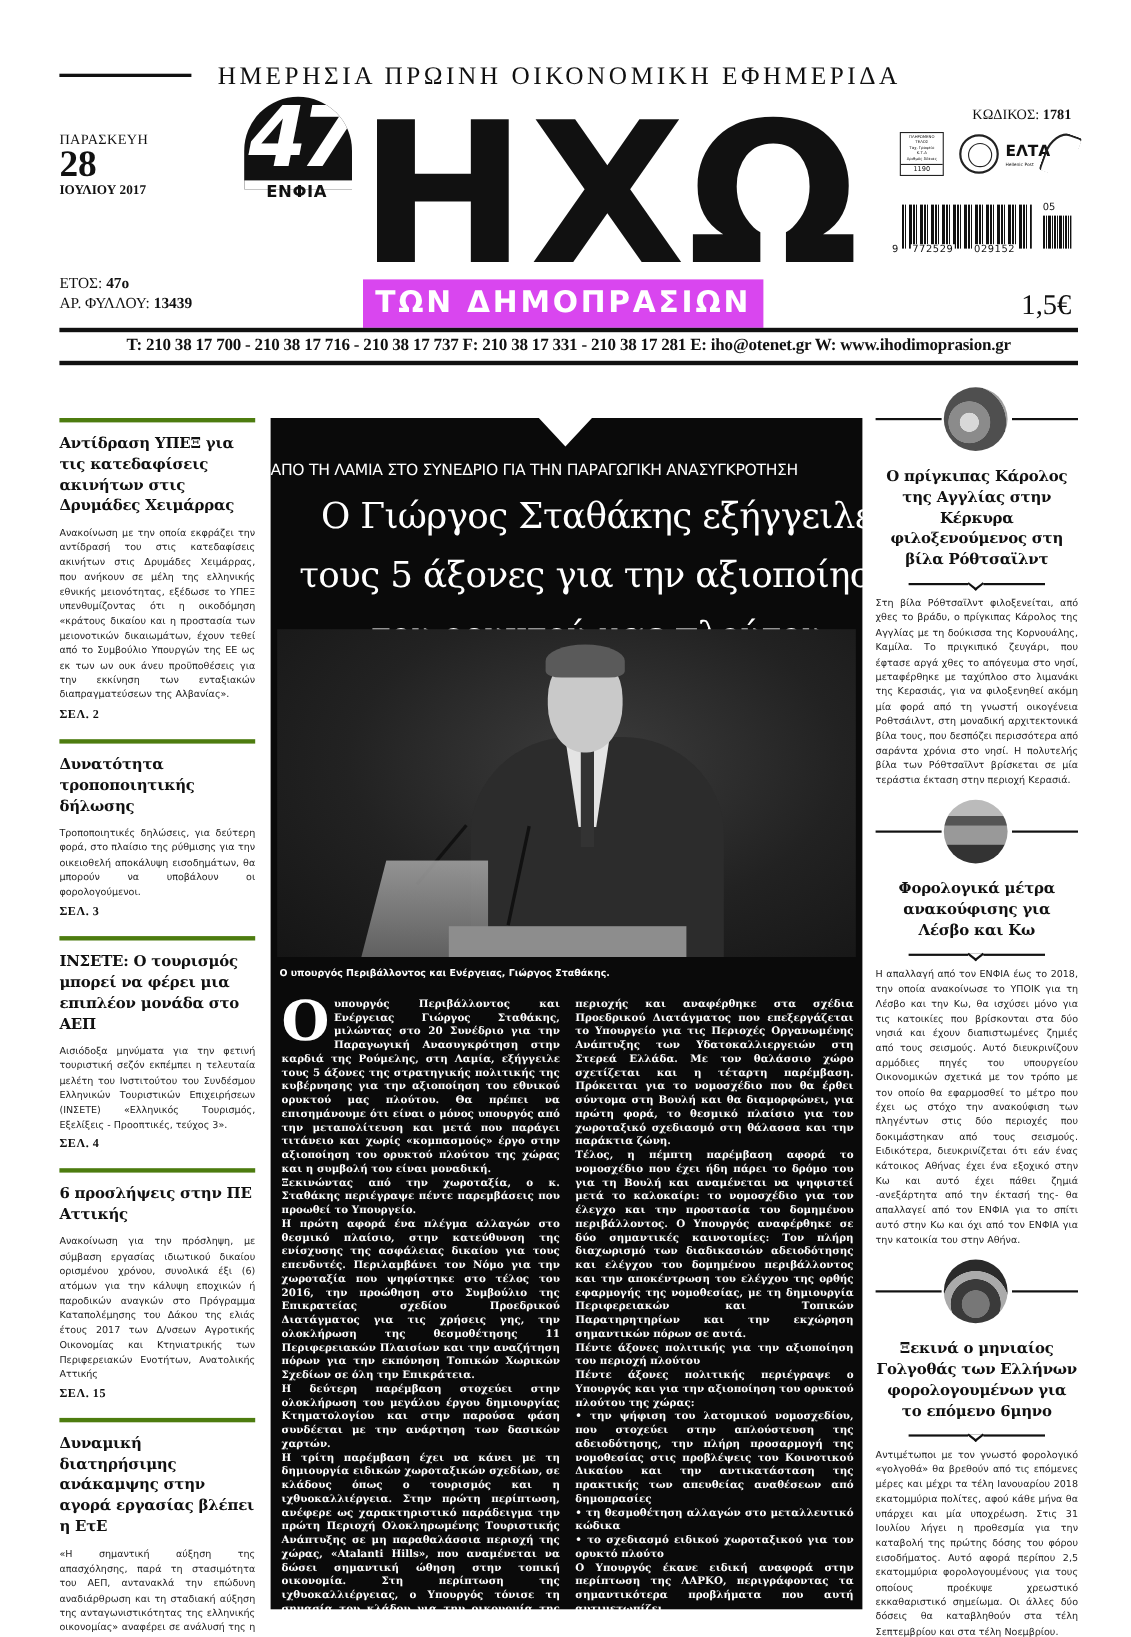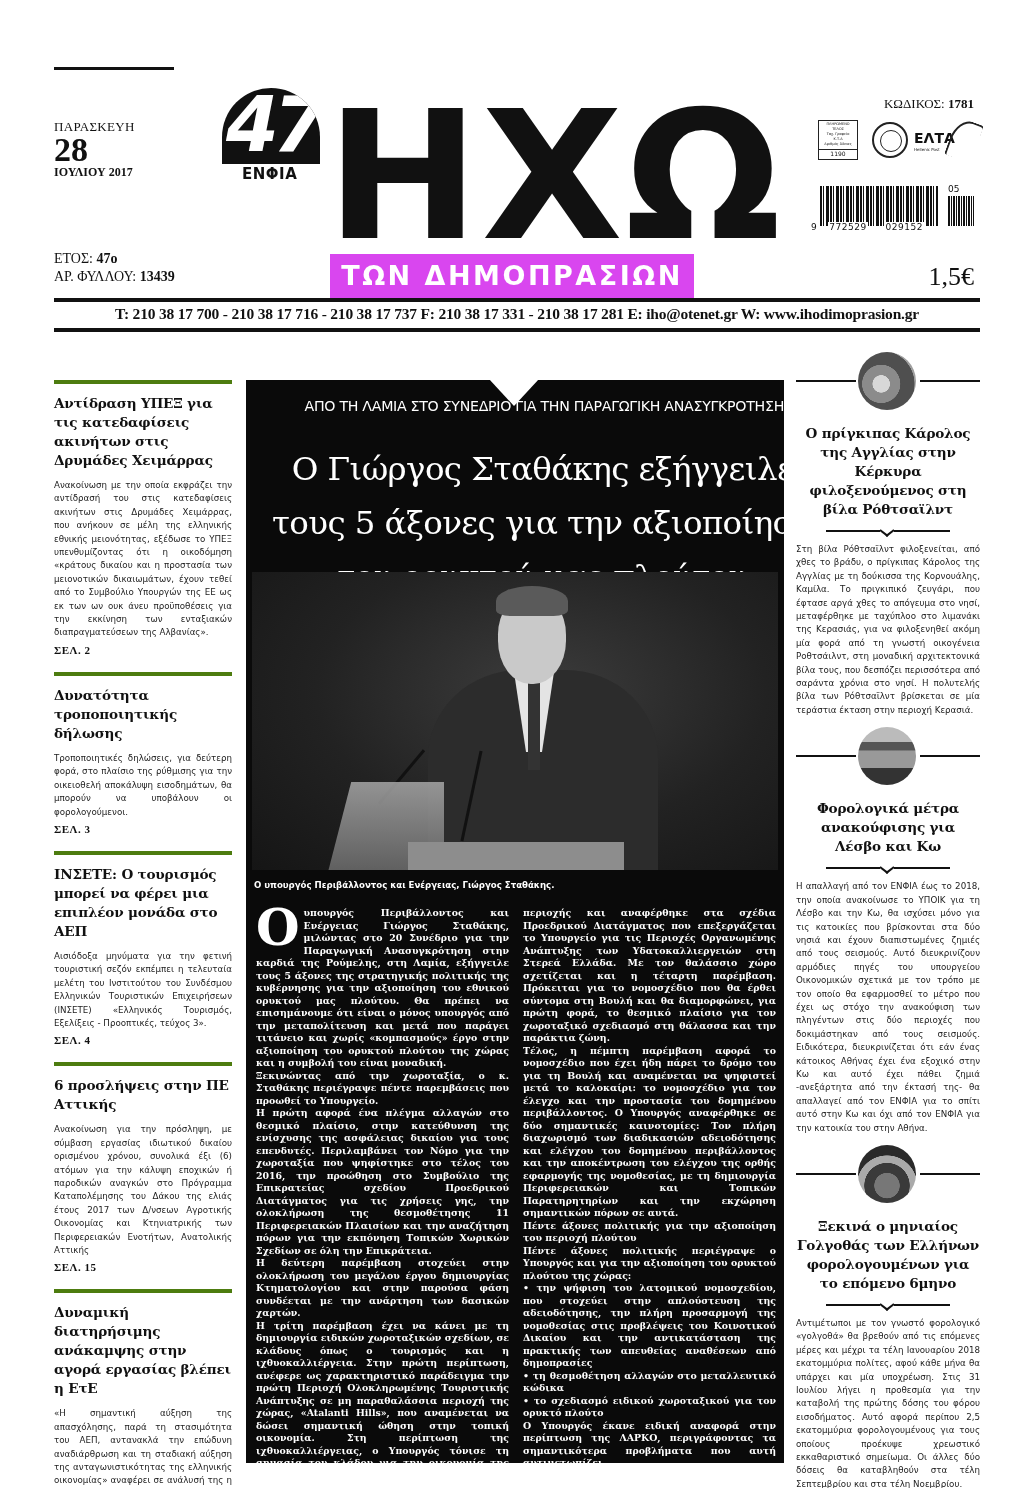--- a/index.html
+++ b/index.html
@@ -57,21 +57,21 @@
   
   .left-col { position: absolute; left: 54px; top: 380px; width: 178px; }
   .brief { border-top: 4px solid #4d7c0f; padding-top: 10px; margin-bottom: 16px; }
   .brief-title { font-family: "DejaVu Serif", serif; font-weight: bold; font-size: 13.6px; line-height: 19px; margin-bottom: 9px; letter-spacing: -0.2px; }
   .brief-body { font-family: "DejaVu Sans", sans-serif; font-size: 8.7px; line-height: 13.4px; text-align: justify; hyphens: auto; color: #222; }
   .brief-page { font-family: "Liberation Serif", serif; font-weight: bold; font-size: 11px; text-align: left; margin-top: 4px; letter-spacing: 0.5px; }
 
   
   .center { position: absolute; left: 246px; top: 380px; width: 538px; height: 1083px; background: #0a0a0a; color: #fff; }
   .center-notch { position: absolute; left: 243px; top: -1px; width: 0; height: 0; border-left: 25px solid transparent; border-right: 25px solid transparent; border-top: 27px solid #fff; }
-  .kicker { position: absolute; top: 18px; left: 0; width: 538px; text-align: right; font-family: "DejaVu Sans", sans-serif; font-size: 14.2px; letter-spacing: -0.3px; white-space: nowrap; }
+  .kicker { position: absolute; top: 40px; left: 0; width: 538px; text-align: left; font-family: "DejaVu Sans", sans-serif; font-size: 14.2px; letter-spacing: -0.3px; white-space: nowrap; }
   .headline { position: absolute; top: 62px; left: 0; width: 593px; text-align: center; font-family: "DejaVu Serif", serif; font-size: 32.5px; line-height: 54px; letter-spacing: -0.6px; }
   .photo { position: absolute; left: 6px; top: 192px; width: 526px; height: 298px; background: radial-gradient(ellipse at 55% 40%, #3c3c3c 0%, #222 55%, #151515 100%); overflow: hidden; }
   .ph-head { position: absolute; left: 246px; top: 22px; width: 68px; height: 90px; border-radius: 45% 45% 48% 48%; background: #c9c9c9; }
   .ph-hair { position: absolute; left: 244px; top: 14px; width: 72px; height: 30px; border-radius: 50% 50% 20% 20%; background: #5a5a5a; }
   .ph-body { position: absolute; left: 176px; top: 98px; width: 230px; height: 220px; border-radius: 40% 40% 0 0; background: #2c2c2c; }
   .ph-shirt { position: absolute; left: 262px; top: 100px; width: 40px; height: 80px; background: #e4e4e4; clip-path: polygon(0 0, 100% 0, 70% 100%, 30% 100%); }
   .ph-tie { position: absolute; left: 276px; top: 110px; width: 12px; height: 88px; background: #333; }
   .ph-podium { position: absolute; left: 76px; top: 210px; width: 116px; height: 90px; background: linear-gradient(180deg, #a7a7a7, #6b6b6b); clip-path: polygon(20% 0, 100% 0, 100% 100%, 0 100%); opacity: 0.85; }
   .ph-podium2 { position: absolute; left: 156px; top: 270px; width: 216px; height: 30px; background: #8d8d8d; }
   .ph-mic1 { position: absolute; left: 148px; top: 170px; width: 3px; height: 70px; background: #111; transform: rotate(40deg); }
@@ -97,20 +97,21 @@
   .rstory-div .dv { position: absolute; left: 84px; top: 11px; width: 14px; height: 8px; background: #fff; }
   .rstory-div .dv::before { content: ""; position: absolute; left: 0; top: -1px; width: 10px; height: 2px; background: #111; transform-origin: left; transform: rotate(38deg); }
   .rstory-div .dv::after { content: ""; position: absolute; right: 0; top: -1px; width: 10px; height: 2px; background: #111; transform-origin: right; transform: rotate(-38deg); }
   .rstory-body { font-family: "DejaVu Sans", sans-serif; font-size: 8.7px; line-height: 13.4px; text-align: justify; hyphens: auto; color: #222; }
 </style>
 </head>
 <body>
 
 <div class="tagline-row">
   <div class="tagline-rule left"></div>
+  <div class="tagline">ΗΜΕΡΗΣΙΑ ΠΡΩΙΝΗ ΟΙΚΟΝΟΜΙΚΗ ΕΦΗΜΕΡΙΔΑ</div>
 </div>
 
 <div class="kodikos">
   <span>ΚΩΔΙΚΟΣ:</span>
   <b>1781</b>
 </div>
 
 <div class="date-block">
   <div class="date-day">ΠΑΡΑΣΚΕΥΗ</div>
   <div class="date-num">28</div>

